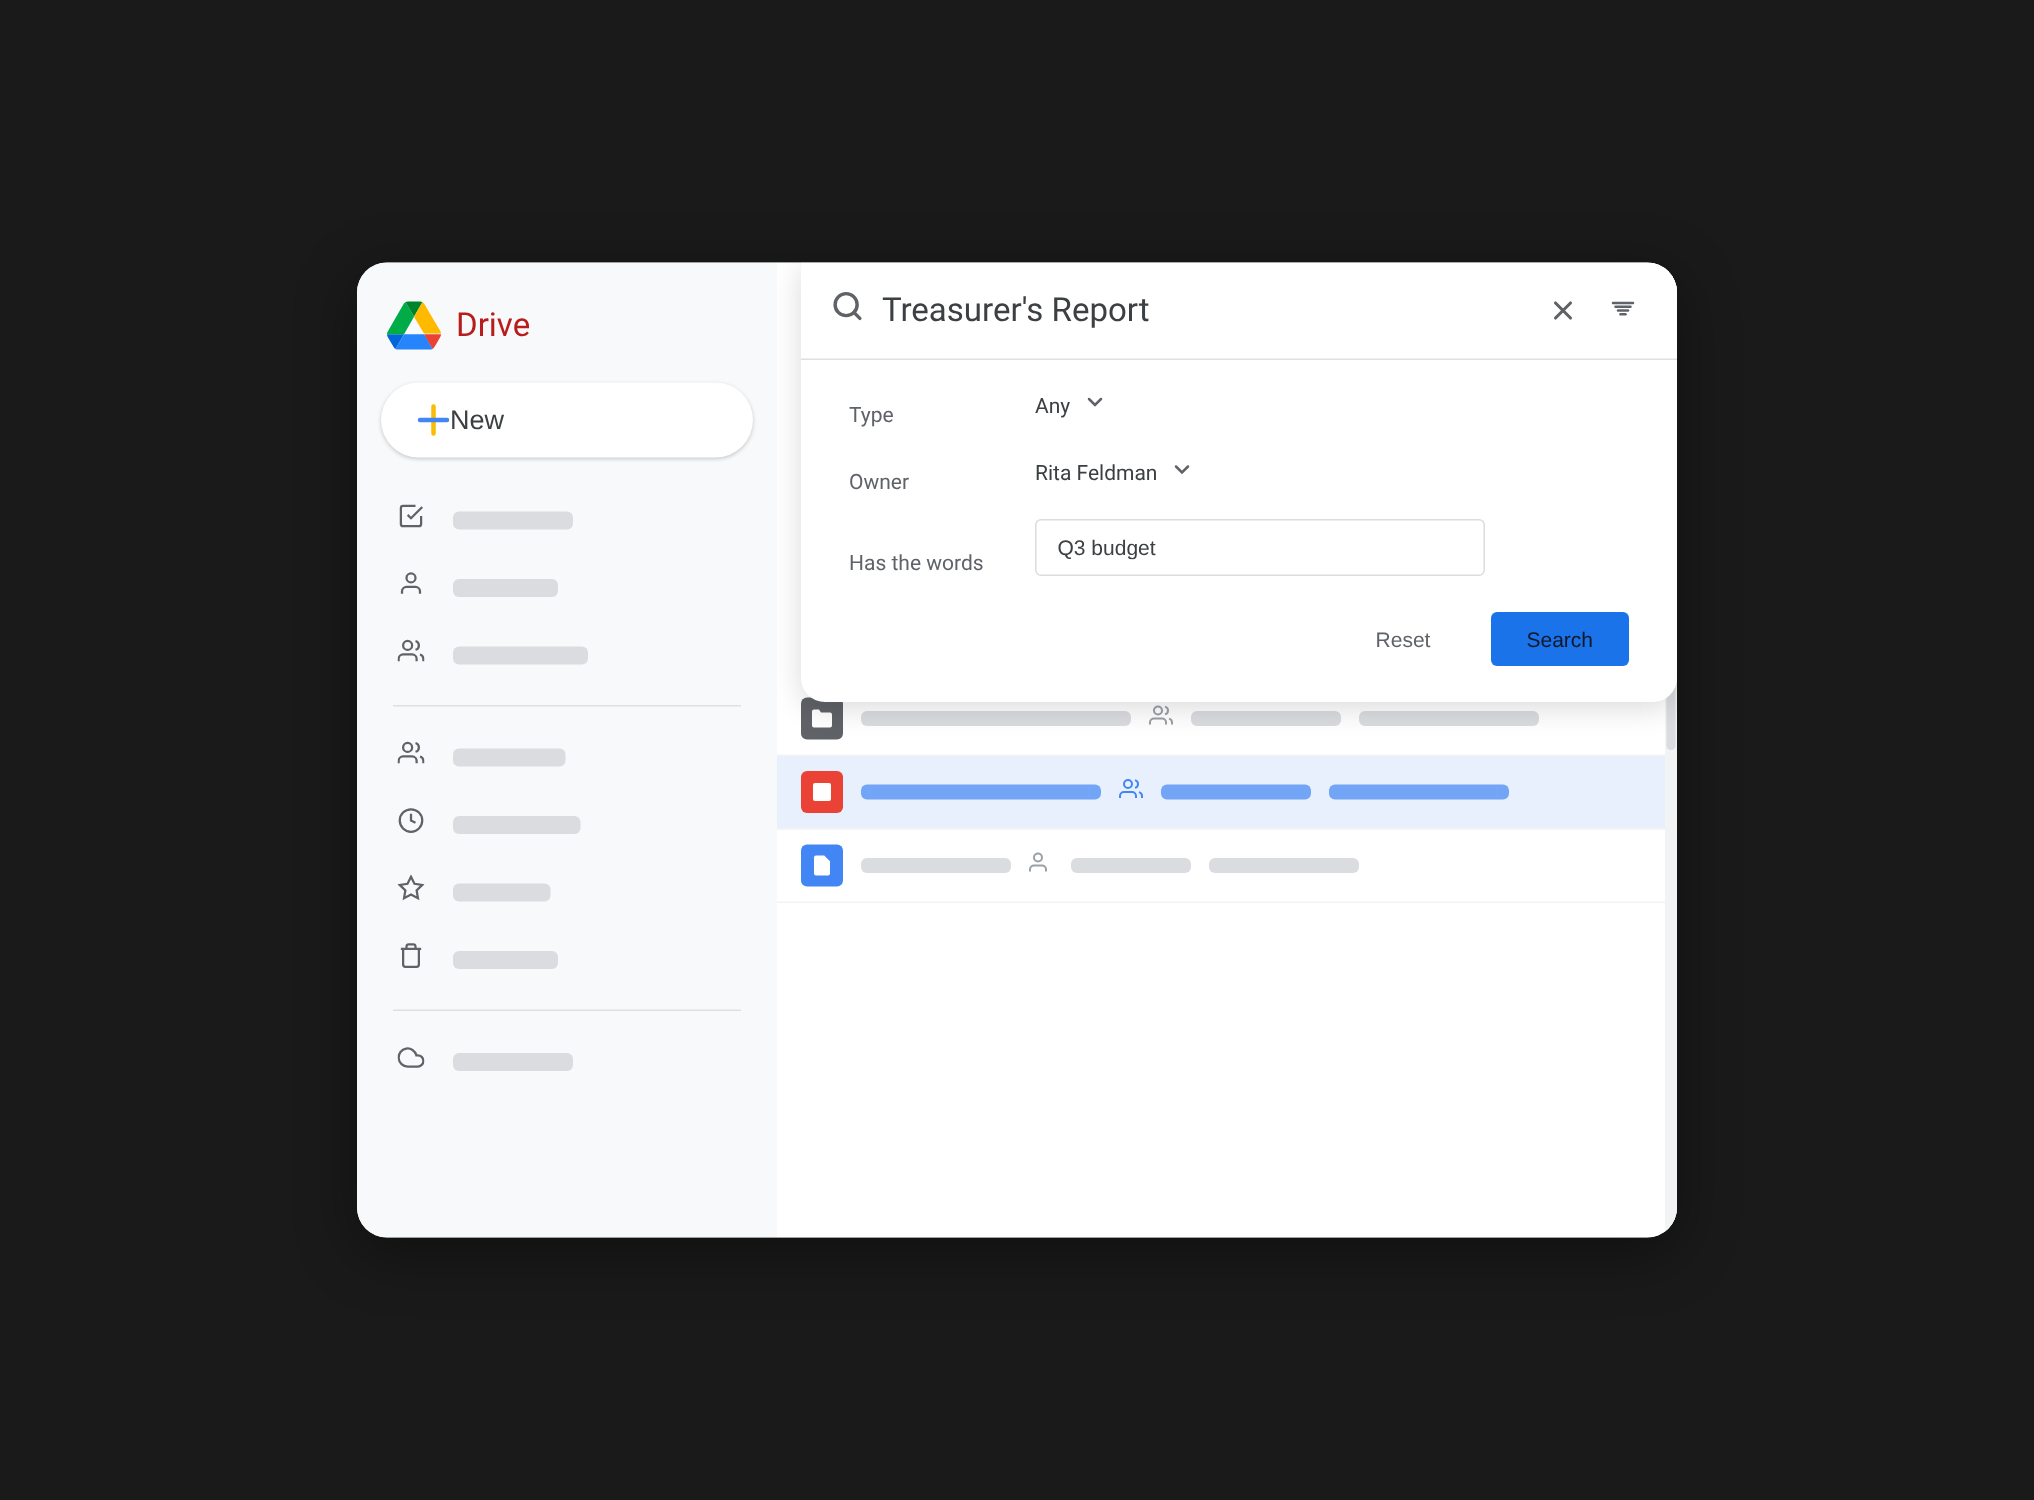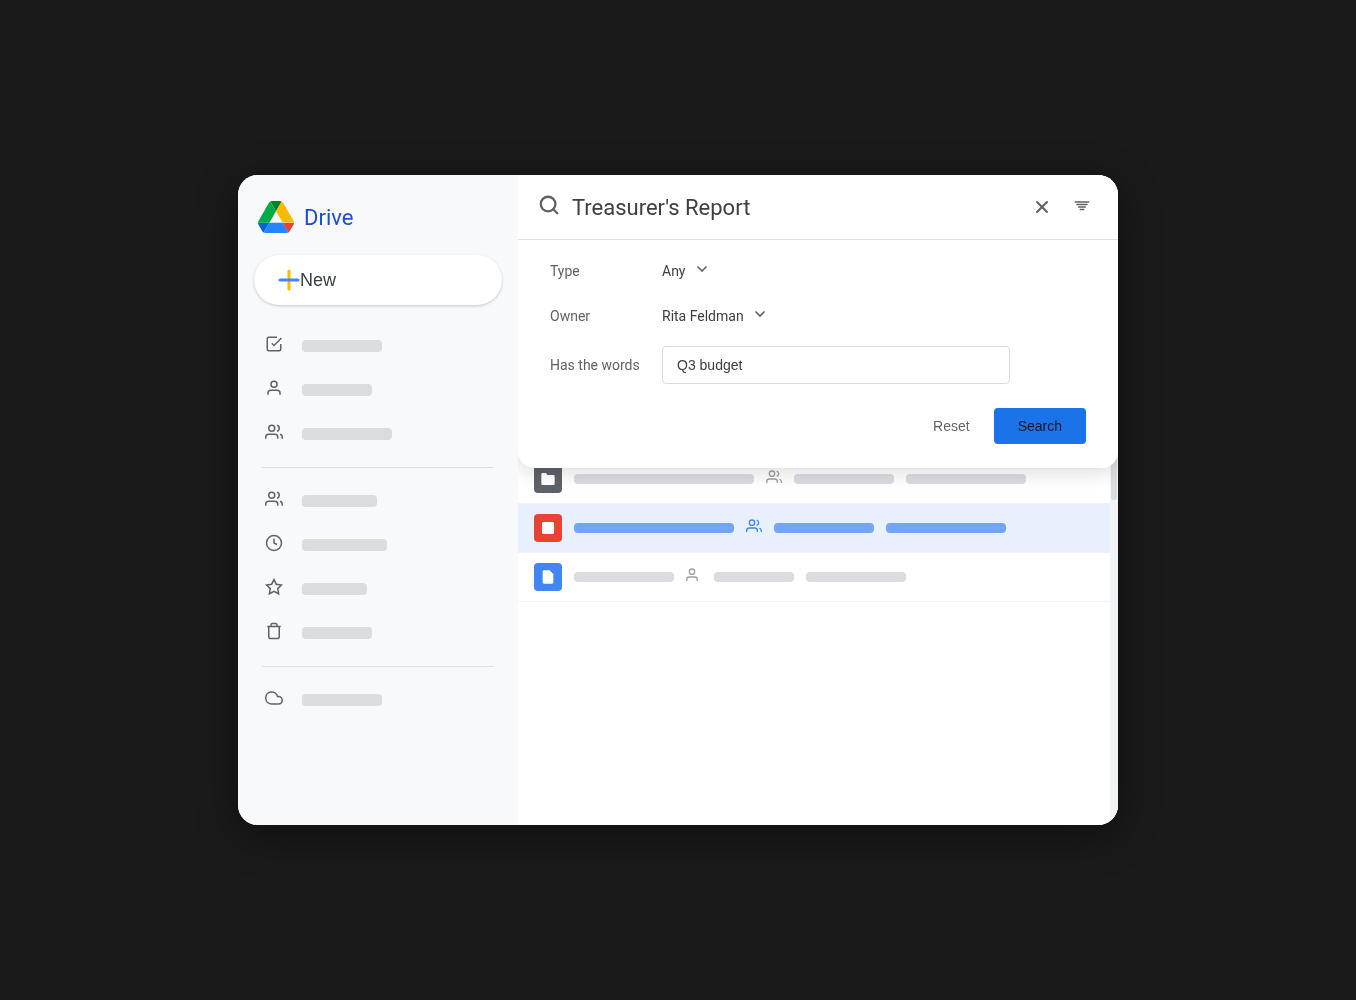--- a/index.html
+++ b/index.html
@@ -41,21 +41,21 @@
       padding: 8px 20px 20px 20px;
     }
 
     .drive-logo {
       width: 36px;
       height: 36px;
     }
 
     .drive-title {
       font-size: 22px;
-      color: #1d4ed8;
+      color: #b91c1c;
       font-weight: 400;
     }
 
     .new-button {
       margin: 0 16px 20px 16px;
       background: white;
       border: none;
       border-radius: 50px;
       padding: 14px 24px;
       display: flex;
@@ -107,21 +107,21 @@
       flex: 1;
       background: white;
       position: relative;
       overflow: hidden;
     }
 
     
     .search-dialog {
       position: absolute;
       top: 0;
-      left: 0;
+      left: 16px;
       right: 0;
       background: white;
       border-radius: 0 0 16px 16px;
       box-shadow: 0 4px 20px rgba(0,0,0,0.15);
       z-index: 10;
       padding-bottom: 24px;
     }
 
     .search-bar {
       display: flex;
@@ -164,22 +164,22 @@
 
     .search-filters {
       padding: 16px 32px;
       display: flex;
       flex-direction: column;
       gap: 16px;
     }
 
     .filter-row {
       display: flex;
-      align-items: center;
-      gap: 12px;
+      align-items: flex-end;
+      gap: 24px;
     }
 
     .filter-label {
       font-size: 14px;
       color: #5f6368;
       width: 100px;
       flex-shrink: 0;
     }
 
     .filter-select {
@@ -203,29 +203,29 @@
       color: #5f6368;
       font-size: 18px;
     }
 
     .filter-input {
       border: 1px solid #dadce0;
       border-radius: 4px;
       padding: 10px 14px;
       font-size: 14px;
       color: #3c4043;
-      width: 348px;
+      width: 300px;
       outline: none;
     }
 
     .search-actions {
       display: flex;
       justify-content: flex-end;
       align-items: center;
-      gap: 8px;
+      gap: 24px;
       padding: 8px 32px 0 32px;
     }
 
     .reset-btn {
       background: none;
       border: none;
       cursor: pointer;
       font-size: 14px;
       color: #5f6368;
       padding: 10px 16px;

